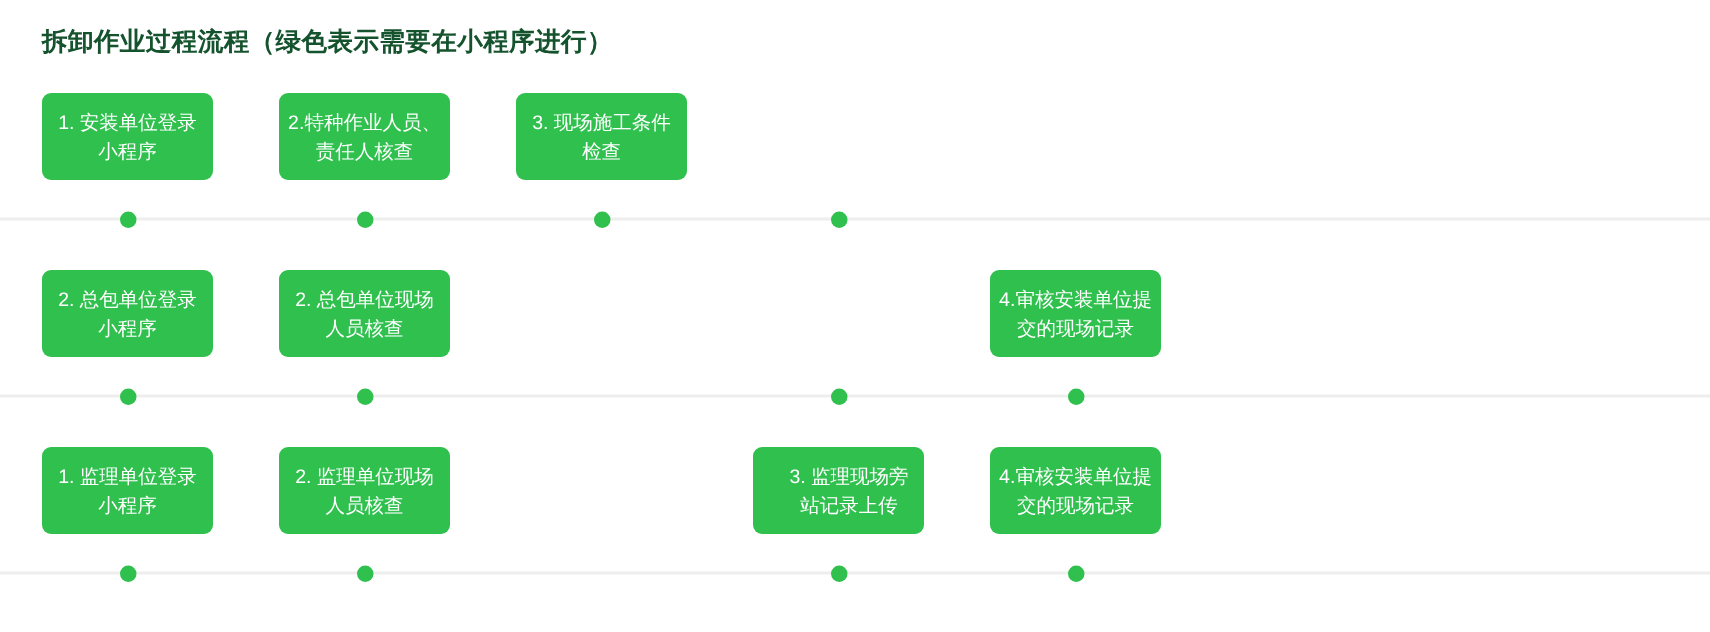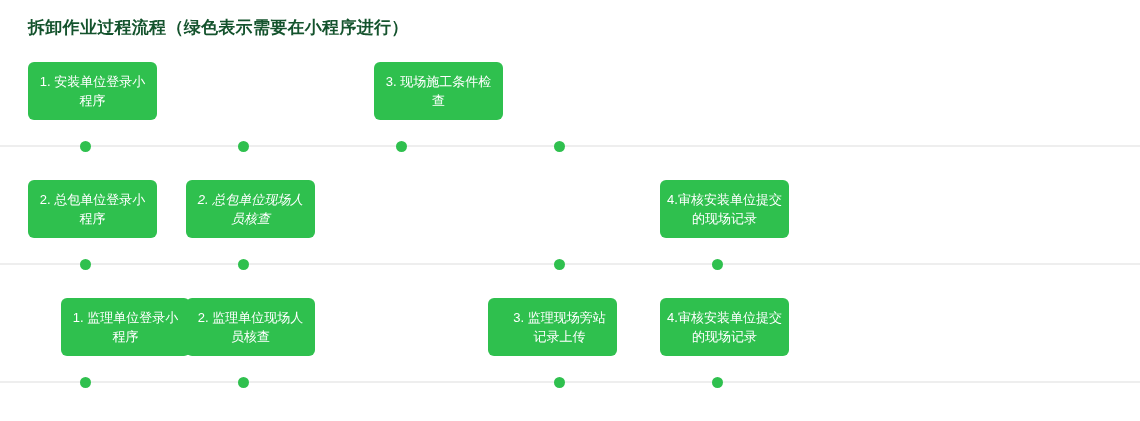--- a/index.html
+++ b/index.html
@@ -41,21 +41,21 @@
   }
   .cards {
     position: absolute;
     left: 28px;
     top: 8px;
     width: 1090px;
     height: 64px;
   }
   .card {
     position: absolute;
-    width: 129px;
+    width: 114px;
     height: 58px;
     background: #2fc04e;
     border-radius: 6px;
     color: #ffffff;
     font-size: 13px;
     line-height: 19px;
     text-align: center;
     display: flex;
     align-items: center;
     justify-content: center;
@@ -85,57 +85,60 @@
 <body>
 
 <div class="page">
   <div class="title">拆卸作业过程流程（绿色表示需要在小程序进行）</div>
   <div class="rows" id="rows">
       <div class="row">
         <div class="cards">
           <div class="card" style="left: 0px;">
             <span>1. 安装单位登录小程序</span>
           </div>
-          <div class="card" style="left: 316px; margin-left: 30px;">
+          <div class="card" style="left: 158px;">
+            <span>2.特种作业人员、责任人核查</span>
+          </div>
+          <div class="card" style="left: 316px;">
             <span>3. 现场施工条件检查</span>
           </div>
         </div>
         <div class="axis" style="top: 91px;"></div>
         <div class="dot" style="left: 79.5px; top: 86.5px;"></div>
         <div class="dot" style="left: 237.5px; top: 86.5px;"></div>
         <div class="dot" style="left: 395.5px; top: 86.5px;"></div>
         <div class="dot" style="left: 553.5px; top: 86.5px;"></div>
       </div>
       <div class="row">
         <div class="cards">
           <div class="card" style="left: 0px;">
             <span>2. 总包单位登录小程序</span>
           </div>
-          <div class="card" style="left: 158px; font-style: italic;">
+          <div class="card" style="left: 158px;">
             <span>2. 总包单位现场人员核查</span>
           </div>
           <div class="card" style="left: 632px;">
             <span>4.审核安装单位提交的现场记录</span>
           </div>
         </div>
         <div class="axis" style="top: 91px;"></div>
         <div class="dot" style="left: 79.5px; top: 86.5px;"></div>
         <div class="dot" style="left: 237.5px; top: 86.5px;"></div>
         <div class="dot" style="left: 553.5px; top: 86.5px;"></div>
         <div class="dot" style="left: 711.5px; top: 86.5px;"></div>
       </div>
       <div class="row">
         <div class="cards">
-          <div class="card" style="left: 0px; margin-left: 33px;">
+          <div class="card" style="left: 0px;">
             <span>1. 监理单位登录小程序</span>
           </div>
           <div class="card" style="left: 158px;">
             <span>2. 监理单位现场人员核查</span>
           </div>
-          <div class="card" style="left: 460px; padding-left: 20px;">
+          <div class="card" style="left: 474px; padding-left: 20px;">
             <span>3. 监理现场旁站记录上传</span>
           </div>
           <div class="card" style="left: 632px;">
             <span>4.审核安装单位提交的现场记录</span>
           </div>
         </div>
         <div class="axis" style="top: 91px;"></div>
         <div class="dot" style="left: 79.5px; top: 86.5px;"></div>
         <div class="dot" style="left: 237.5px; top: 86.5px;"></div>
         <div class="dot" style="left: 553.5px; top: 86.5px;"></div>

